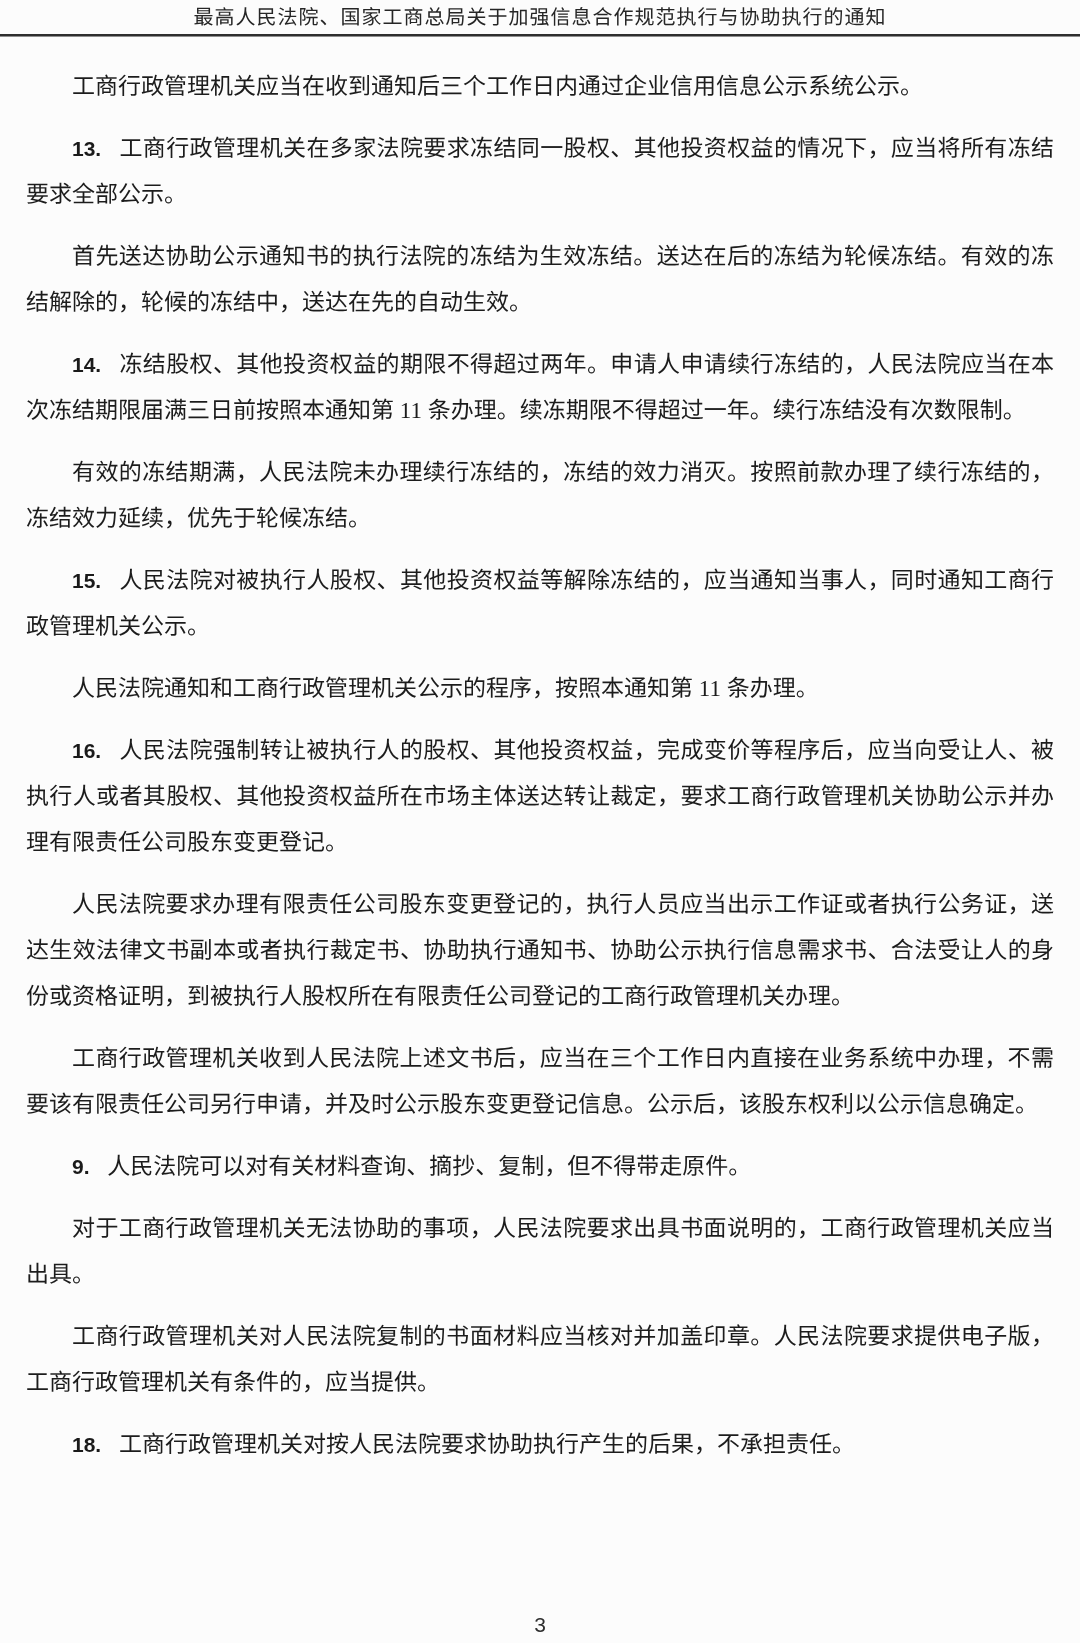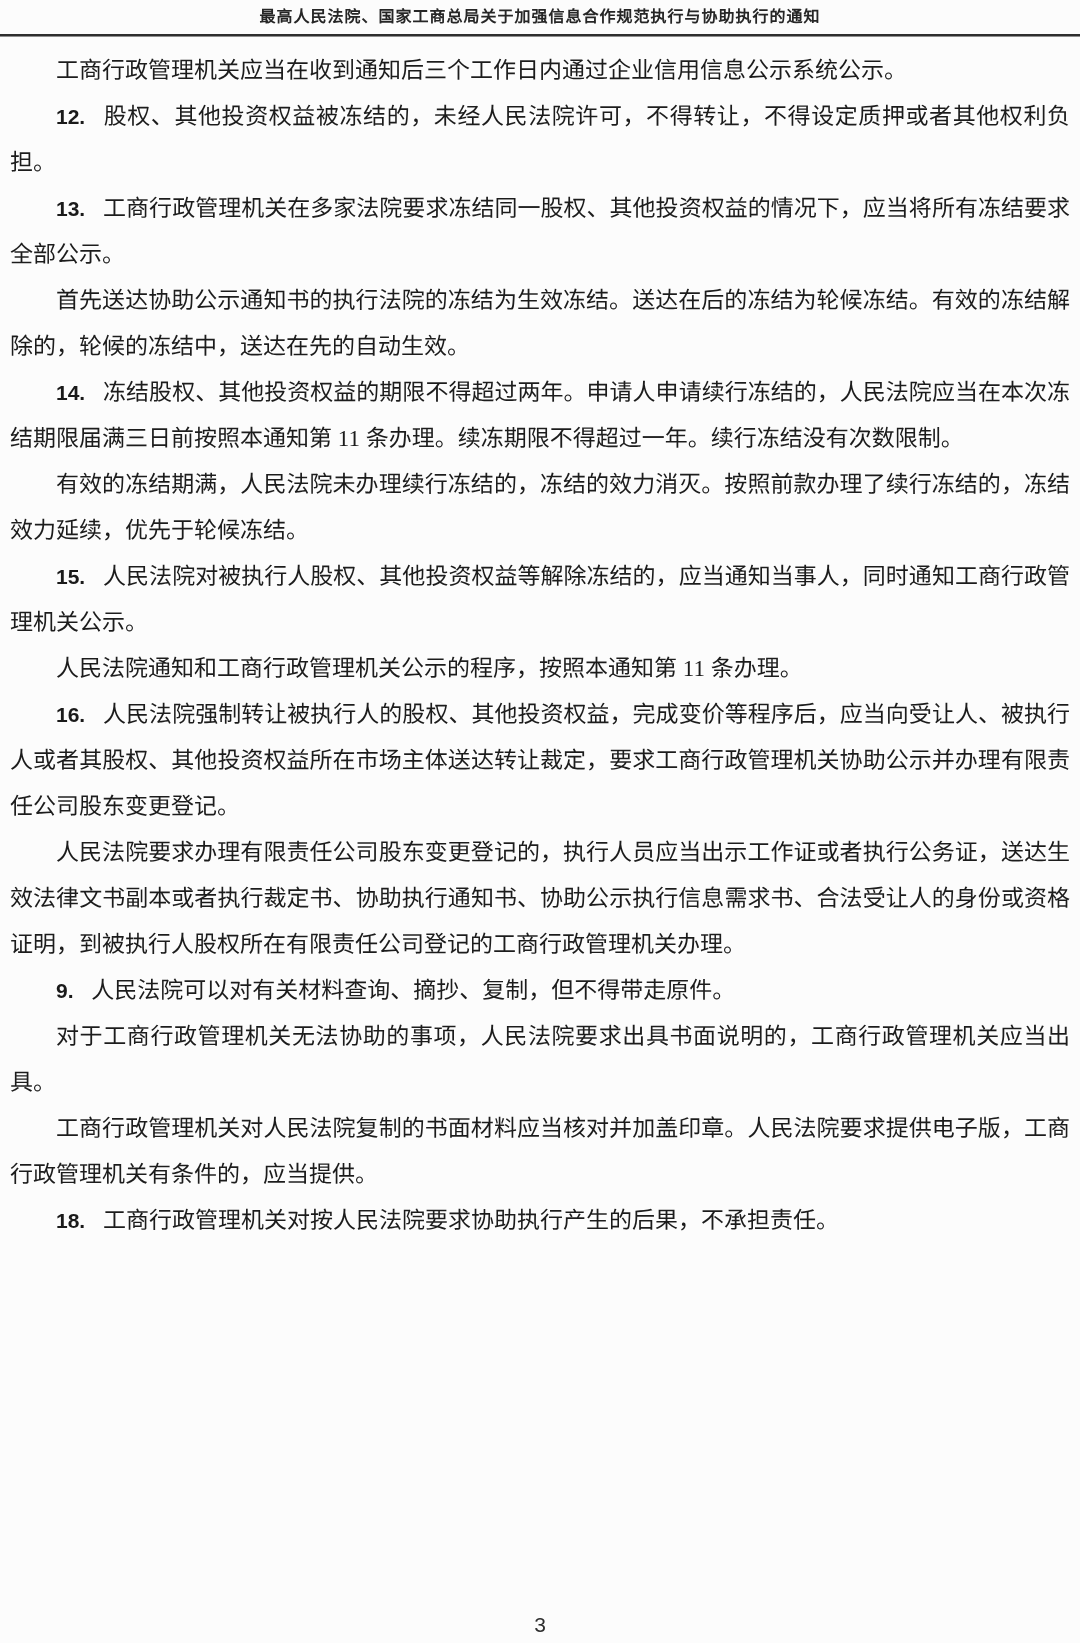--- a/index.html
+++ b/index.html
@@ -12,42 +12,42 @@
     background: #fcfcfc;
     position: relative;
     overflow: hidden;
   }
   .doc-header {
     padding-top: 4px;
   }
   .doc-title {
     text-align: center;
     font-family: "Liberation Sans", "DejaVu Sans", sans-serif;
-    font-size: 16px;
-    font-weight: 700;
+    font-size: 20px;
+    font-weight: 400;
     color: #262626;
     letter-spacing: 1px;
     line-height: 26px;
   }
   .header-rule {
     margin-top: 4px;
     height: 2px;
     background: #2e2e2e;
     border-bottom: 1px solid #8f8f8f;
   }
   .doc-body {
     padding: 11px 10px 0 10px;
     font-family: "Liberation Serif", "DejaVu Serif", serif;
     font-size: 23px;
     line-height: 46px;
     color: #1c1c1c;
     text-align: justify;
   }
   .para {
-    margin: 0;
+    margin: 16px;
     text-indent: 2em;
   }
   .item-num {
     font-family: "Liberation Sans", "DejaVu Sans", sans-serif;
     font-weight: bold;
     font-size: 21px;
     color: #1a1a1a;
     margin-right: 0.85em;
   }
   .page-footer {
@@ -64,28 +64,28 @@
 </head>
 <body>
 
 <div class="doc-header">
   <div class="doc-title">最高人民法院、国家工商总局关于加强信息合作规范执行与协助执行的通知</div>
   <div class="header-rule"></div>
 </div>
 
 <div class="doc-body">
     <p class="para"><span>工商行政管理机关应当在收到通知后三个工作日内通过企业信用信息公示系统公示。</span></p>
-    <p class="para"><span class="item-num">12.</span><span>股权、其他投资权益被冻结的，未经人民法院许可，不得转让，不得设定质押或者其他权利负担。</span></p>
     <p class="para"><span class="item-num">13.</span><span>工商行政管理机关在多家法院要求冻结同一股权、其他投资权益的情况下，应当将所有冻结要求全部公示。</span></p>
     <p class="para"><span>首先送达协助公示通知书的执行法院的冻结为生效冻结。送达在后的冻结为轮候冻结。有效的冻结解除的，轮候的冻结中，送达在先的自动生效。</span></p>
     <p class="para"><span class="item-num">14.</span><span>冻结股权、其他投资权益的期限不得超过两年。申请人申请续行冻结的，人民法院应当在本次冻结期限届满三日前按照本通知第 11 条办理。续冻期限不得超过一年。续行冻结没有次数限制。</span></p>
     <p class="para"><span>有效的冻结期满，人民法院未办理续行冻结的，冻结的效力消灭。按照前款办理了续行冻结的，冻结效力延续，优先于轮候冻结。</span></p>
     <p class="para"><span class="item-num">15.</span><span>人民法院对被执行人股权、其他投资权益等解除冻结的，应当通知当事人，同时通知工商行政管理机关公示。</span></p>
     <p class="para"><span>人民法院通知和工商行政管理机关公示的程序，按照本通知第 11 条办理。</span></p>
     <p class="para"><span class="item-num">16.</span><span>人民法院强制转让被执行人的股权、其他投资权益，完成变价等程序后，应当向受让人、被执行人或者其股权、其他投资权益所在市场主体送达转让裁定，要求工商行政管理机关协助公示并办理有限责任公司股东变更登记。</span></p>
     <p class="para"><span>人民法院要求办理有限责任公司股东变更登记的，执行人员应当出示工作证或者执行公务证，送达生效法律文书副本或者执行裁定书、协助执行通知书、协助公示执行信息需求书、合法受让人的身份或资格证明，到被执行人股权所在有限责任公司登记的工商行政管理机关办理。</span></p>
+    <p class="para"><span>工商行政管理机关收到人民法院上述文书后，应当在三个工作日内直接在业务系统中办理，不需要该有限责任公司另行申请，并及时公示股东变更登记信息。公示后，该股东权利以公示信息确定。</span></p>
     <p class="para"><span class="item-num">9.</span><span>人民法院可以对有关材料查询、摘抄、复制，但不得带走原件。</span></p>
     <p class="para"><span>对于工商行政管理机关无法协助的事项，人民法院要求出具书面说明的，工商行政管理机关应当出具。</span></p>
     <p class="para"><span>工商行政管理机关对人民法院复制的书面材料应当核对并加盖印章。人民法院要求提供电子版，工商行政管理机关有条件的，应当提供。</span></p>
     <p class="para"><span class="item-num">18.</span><span>工商行政管理机关对按人民法院要求协助执行产生的后果，不承担责任。</span></p>
   </div>
 
 <div class="page-footer">3</div>
 
 </body></html>

